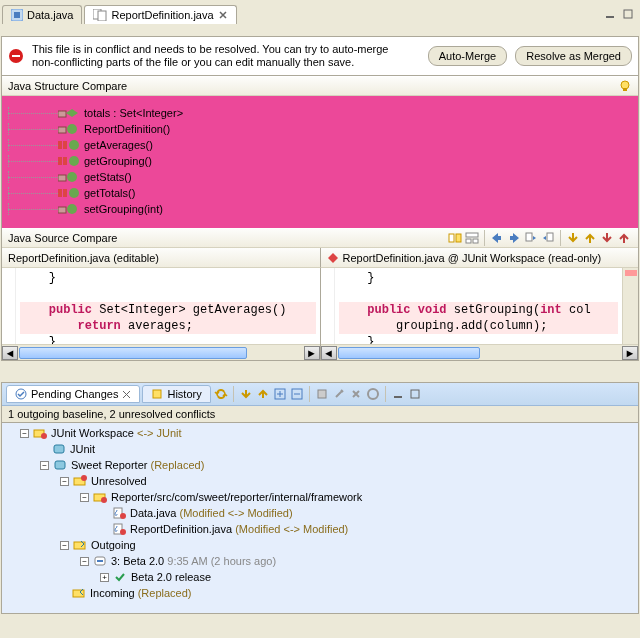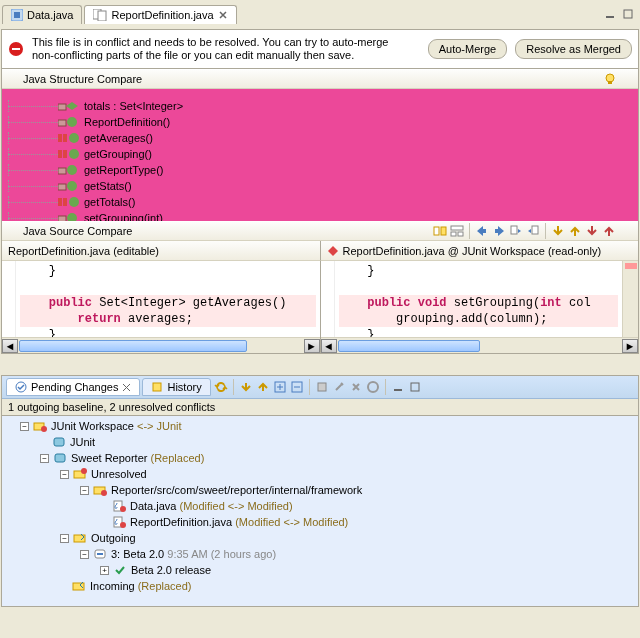--- a/index.html
+++ b/index.html
@@ -7,21 +7,21 @@
 .pane{border:1px solid #aca899;background:#fff;margin:1px}
 .tabbar{display:flex;align-items:flex-end;background:#ece9d8;padding:2px 2px 0 2px;height:24px}
 .tab{display:flex;align-items:center;gap:4px;padding:3px 8px;border:1px solid #aca899;border-bottom:none;background:#ece9d8;border-radius:3px 3px 0 0;margin-right:2px;cursor:pointer}
 .tab.active{background:#fff;font-weight:normal}
 .tabbar .spacer{flex:1}
 .tabtools{display:flex;gap:2px;padding:2px}
 .iconbtn{width:16px;height:16px;display:flex;align-items:center;justify-content:center;border:none;background:transparent;cursor:pointer;padding:0}
 .msgbar{display:flex;align-items:center;background:#fff;padding:6px;border-bottom:1px solid #aca899;gap:8px}
 .msgtext{flex:1;font-size:11px;line-height:13px}
 .btn{border:1px solid #aca899;background:#ece9d8;padding:3px 10px;border-radius:9px;cursor:pointer;font-size:11px}
-.section-hdr{display:flex;align-items:center;background:linear-gradient(#fdfdfb,#f0ede0);border-top:1px solid #fff;border-bottom:1px solid #d6d2bf;padding:3px 21px;font-size:11px;height:20px}
+.section-hdr{display:flex;align-items:center;background:linear-gradient(#fdfdfb,#f0ede0);border-top:1px solid #fff;border-bottom:1px solid #d6d2bf;padding:3px 6px;font-size:11px;height:20px}
 .section-hdr .spacer{flex:1}
 .tree{padding:9px 2px;overflow:auto;background:#ec4899}
 .tree-row{display:flex;align-items:center;height:16px;padding-left:4px}
 .dots{display:inline-block;width:50px;height:12px;border-left:1px dotted #999;position:relative}
 .dots::after{content:"";position:absolute;right:0;top:6px;width:50px;border-top:1px dotted #999}
 .twisty{width:9px;height:9px;border:1px solid #888;display:inline-flex;align-items:center;justify-content:center;font-size:8px;line-height:7px;background:#fff;margin-right:4px;cursor:pointer}
 .nodelabel{margin-left:4px}
 .split{display:flex}
 .split>div{flex:1;min-width:0;border-right:1px solid #aca899}
 .split>div:last-child{border-right:none}
@@ -77,21 +77,21 @@
         </svg>
       </button>
     <button class="iconbtn">
         <svg width="12" height="12">
           <rect x="2" y="2" width="8" height="8" fill="none" stroke="#666"></rect>
         </svg>
       </button>
   </div>
 </div>
 
-<div class="pane" style="margin-top:5px">
+<div class="pane" style="margin-top:12px">
 <div class="msgbar">
   <svg width="16" height="16">
         <circle cx="8" cy="8" r="7" fill="#d81e1e"></circle>
         <rect x="4" y="7" width="8" height="2" fill="#fff"></rect>
       </svg>
   <div class="msgtext">
     <span>This file is in conflict and needs to be resolved. You can try to auto-merge</span><br>
     <span>non-conflicting parts of the file or you can edit manually then save.</span>
   </div>
   <button class="btn">Auto-Merge</button>
@@ -134,28 +134,20 @@
         <span class="nodelabel">getAverages()</span>
       </div>
   <div class="tree-row">
         <span class="dots"></span>
         <svg width="22" height="12">
           <rect x="0" y="2" width="4" height="8" fill="#d44"></rect>
           <rect x="5" y="2" width="4" height="8" fill="#d44"></rect>
           <circle cx="16" cy="6" r="5" fill="#6aa84f"></circle>
         </svg>
         <span class="nodelabel">getGrouping()</span>
-      </div>
-  <div class="tree-row">
-        <span class="dots"></span>
-        <svg width="22" height="12">
-          <rect x="0" y="4" width="8" height="6" fill="#c99" stroke="#844"></rect>
-          <circle cx="14" cy="6" r="5" fill="#6aa84f"></circle>
-        </svg>
-        <span class="nodelabel">getReportType()</span>
       </div>
   <div class="tree-row">
         <span class="dots"></span>
         <svg width="22" height="12">
           <rect x="0" y="4" width="8" height="6" fill="#c99" stroke="#844"></rect>
           <circle cx="14" cy="6" r="5" fill="#6aa84f"></circle>
         </svg>
         <span class="nodelabel">getStats()</span>
       </div>
   <div class="tree-row">

